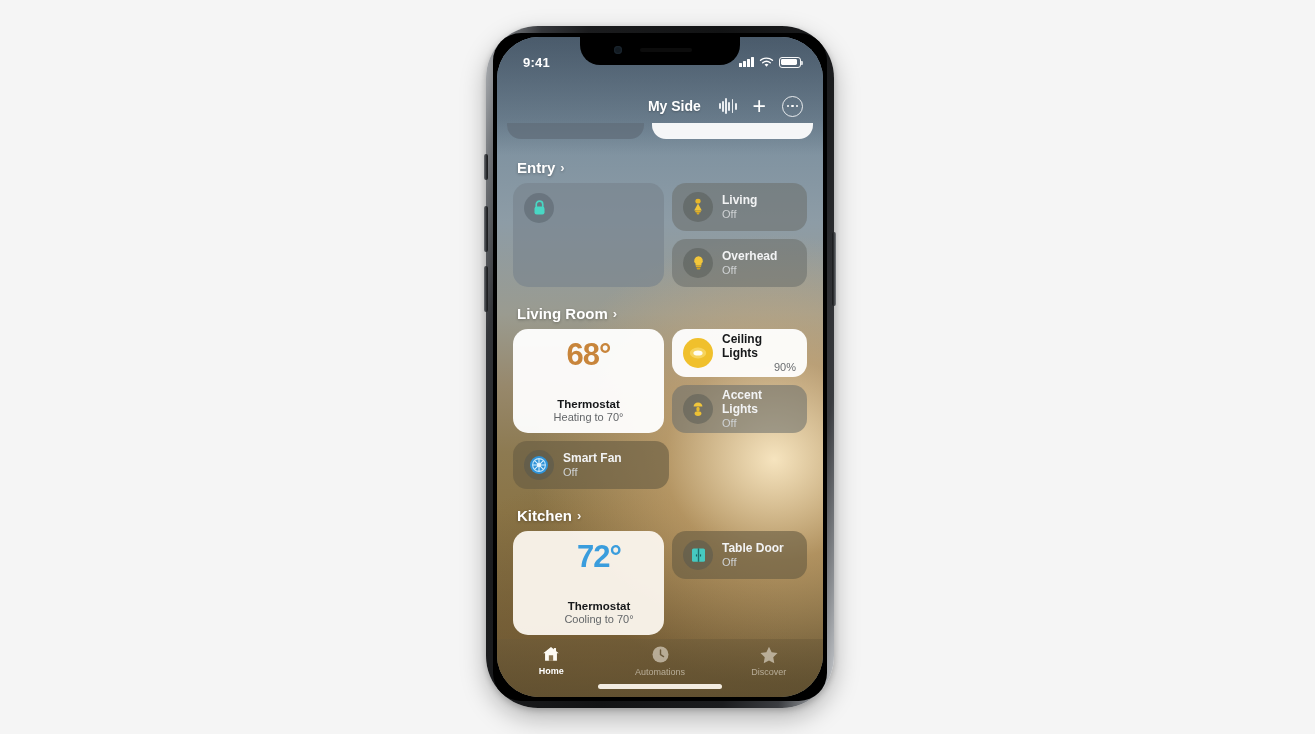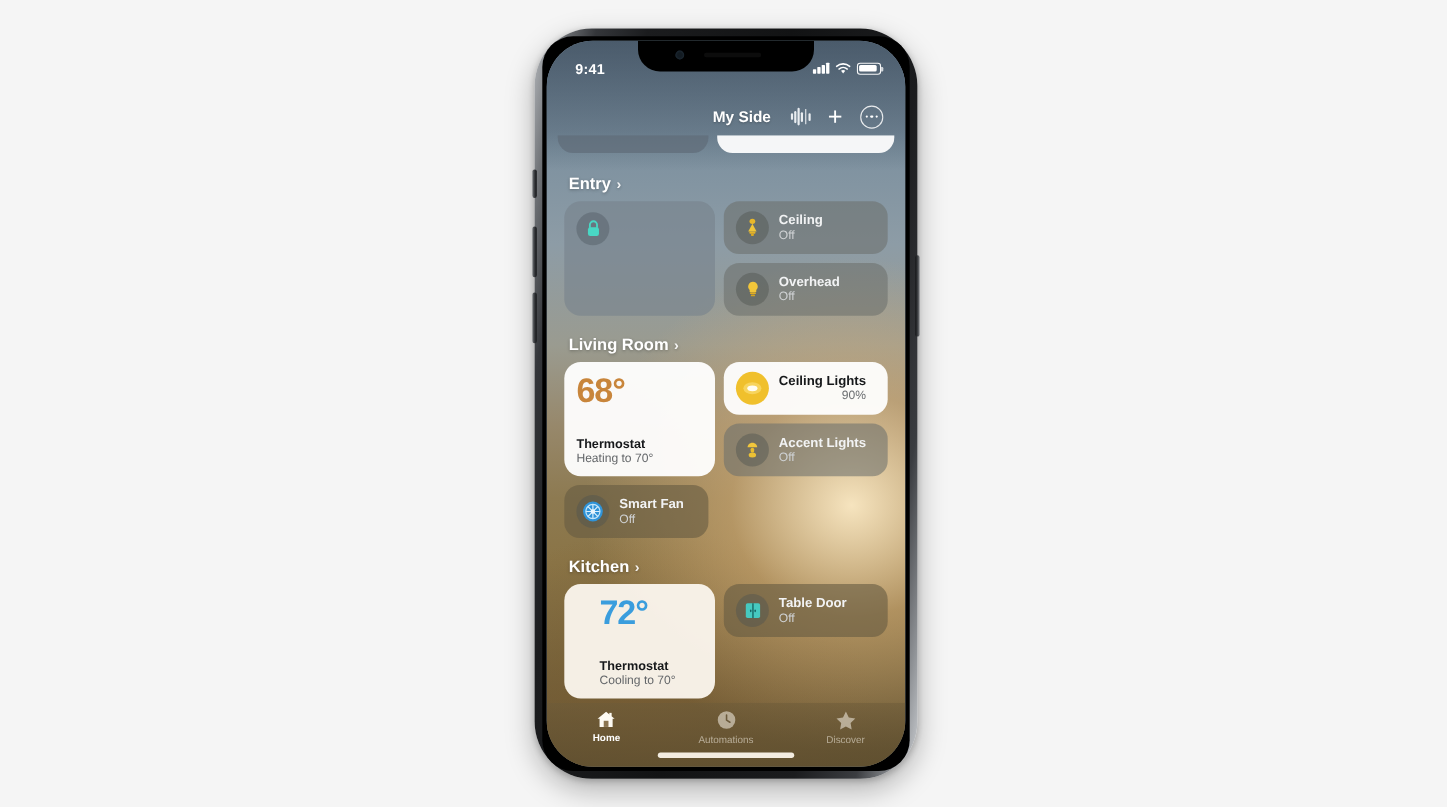--- a/index.html
+++ b/index.html
@@ -140,21 +140,21 @@
   .clip-right { flex: 1; background: rgba(255,255,255,.93); }
 
   .room-title {
     color: #fff; font-size: 15px; font-weight: bold;
     margin: 0 8px 7px 10px; display: flex; align-items: center; gap: 5px;
     text-shadow: 0 1px 3px rgba(0,0,0,.30);
   }
   .chev { font-size: 13px; opacity: .9; font-weight: bold; }
 
   .room-grid { display: flex; gap: 8px; margin-bottom: 18px; padding: 0 6px; }
-  .col-left  { width: 137px; }
+  .col-left  { width: 151px; text-align: center; }
   .col-right { flex: 1; display: flex; flex-direction: column; gap: 8px; }
 
   
   .tile-big {
     height: 104px; border-radius: 15px; position: relative;
     padding: 10px 11px; display: flex; flex-direction: column; justify-content: space-between;
   }
   .tile-lock { background: rgba(120,130,140,.62); height: 104px; }
   .tile-white { background: rgba(255,255,255,.95); }
   .tile-cream { background: rgba(250,245,236,.96); padding-left: 32px; }
@@ -183,21 +183,21 @@
   .tile-sm.on  .st { color: #6a6d70; font-size: 11px; text-align: right; }
   .tile-sm.off .nm, .tile-sm.off-warm .nm { color: #f2f3f4; font-size: 12px; font-weight: bold; }
   .tile-sm.off .st, .tile-sm.off-warm .st { color: #cfd2d4; font-size: 11px; }
 
   .ico { width: 30px; height: 30px; border-radius: 50%; flex: 0 0 30px;
          display: flex; align-items: center; justify-content: center; }
   .ico.dim { background: rgba(80,84,80,.45); }
   .ico.yellow { background: #f0c02c; }
 
   .fan-row { padding: 0 6px; margin-top: -10px; margin-bottom: 18px; }
-  .fan-tile { width: 131px; }
+  .fan-tile { width: 156px; }
 
   
   .tabbar {
     position: absolute; left:0; right:0; bottom: 0; height: 58px;
     background: linear-gradient(180deg, rgba(109,91,57,.55), rgba(95,79,48,.80));
     display: flex; align-items: flex-start; padding-top: 6px; z-index: 30;
   }
   .tab { flex: 1; display: flex; flex-direction: column; align-items: center; gap: 3px; }
   .tab .tlabel { font-size: 9px; }
   .tab.active .tlabel { color: #fff; font-weight: bold; }
@@ -304,21 +304,21 @@
               <div class="tile-sm off">
                 <span class="ico dim">
                   <svg width="16" height="18" viewBox="0 0 16 18">
                     <ellipse cx="8" cy="3.2" rx="2.6" ry="2.4" fill="#e8b72a"></ellipse>
                     <path d="M8 5.4 L4.2 12.4 L11.8 12.4 Z" fill="#f0c53a"></path>
                     <rect x="5.2" y="12.4" width="5.6" height="2.2" rx="1" fill="#e5b327"></rect>
                     <rect x="6.6" y="14.6" width="2.8" height="2" rx="1" fill="#dca922"></rect>
                   </svg>
                 </span>
                 <span class="label">
-                  <span class="nm">Ceiling</span>
+                  <span class="nm">Living</span>
                   <span class="st">Off</span>
                 </span>
               </div>
               <div class="tile-sm off">
                 <span class="ico dim">
                   <svg width="15" height="18" viewBox="0 0 15 18">
                     <path d="M7.5 2.2a4.3 4.3 0 0 1 3 7.4v1.8h-6V9.6a4.3 4.3 0 0 1 3-7.4z" fill="#f2c63a"></path>
                     <rect x="4.8" y="11.6" width="5.4" height="1.7" rx=".8" fill="#e0ae25"></rect>
                     <rect x="5.6" y="13.8" width="3.8" height="1.6" rx=".8" fill="#d4a420"></rect>
                   </svg>

